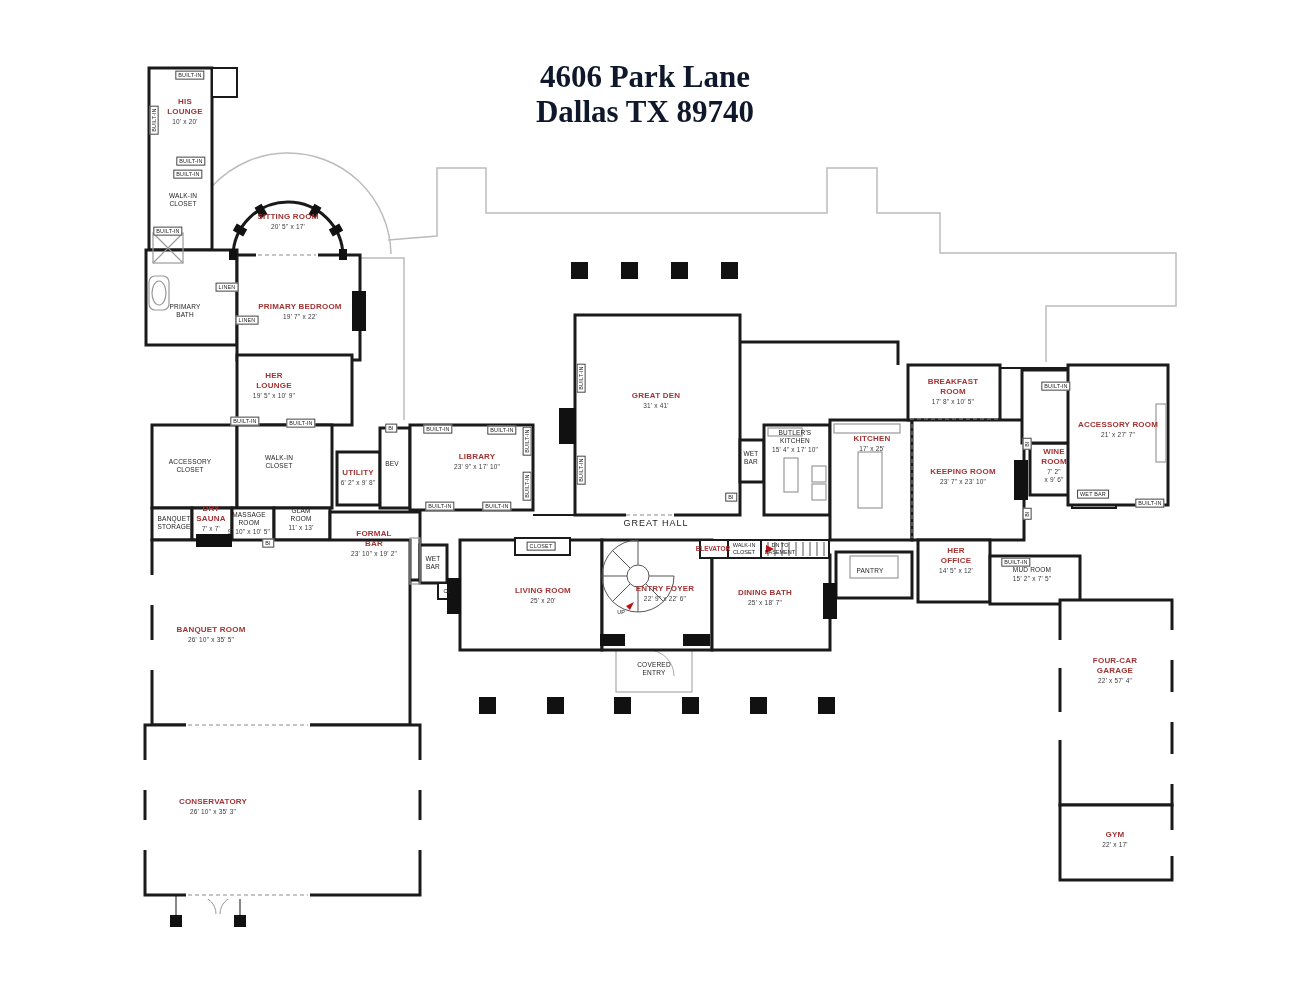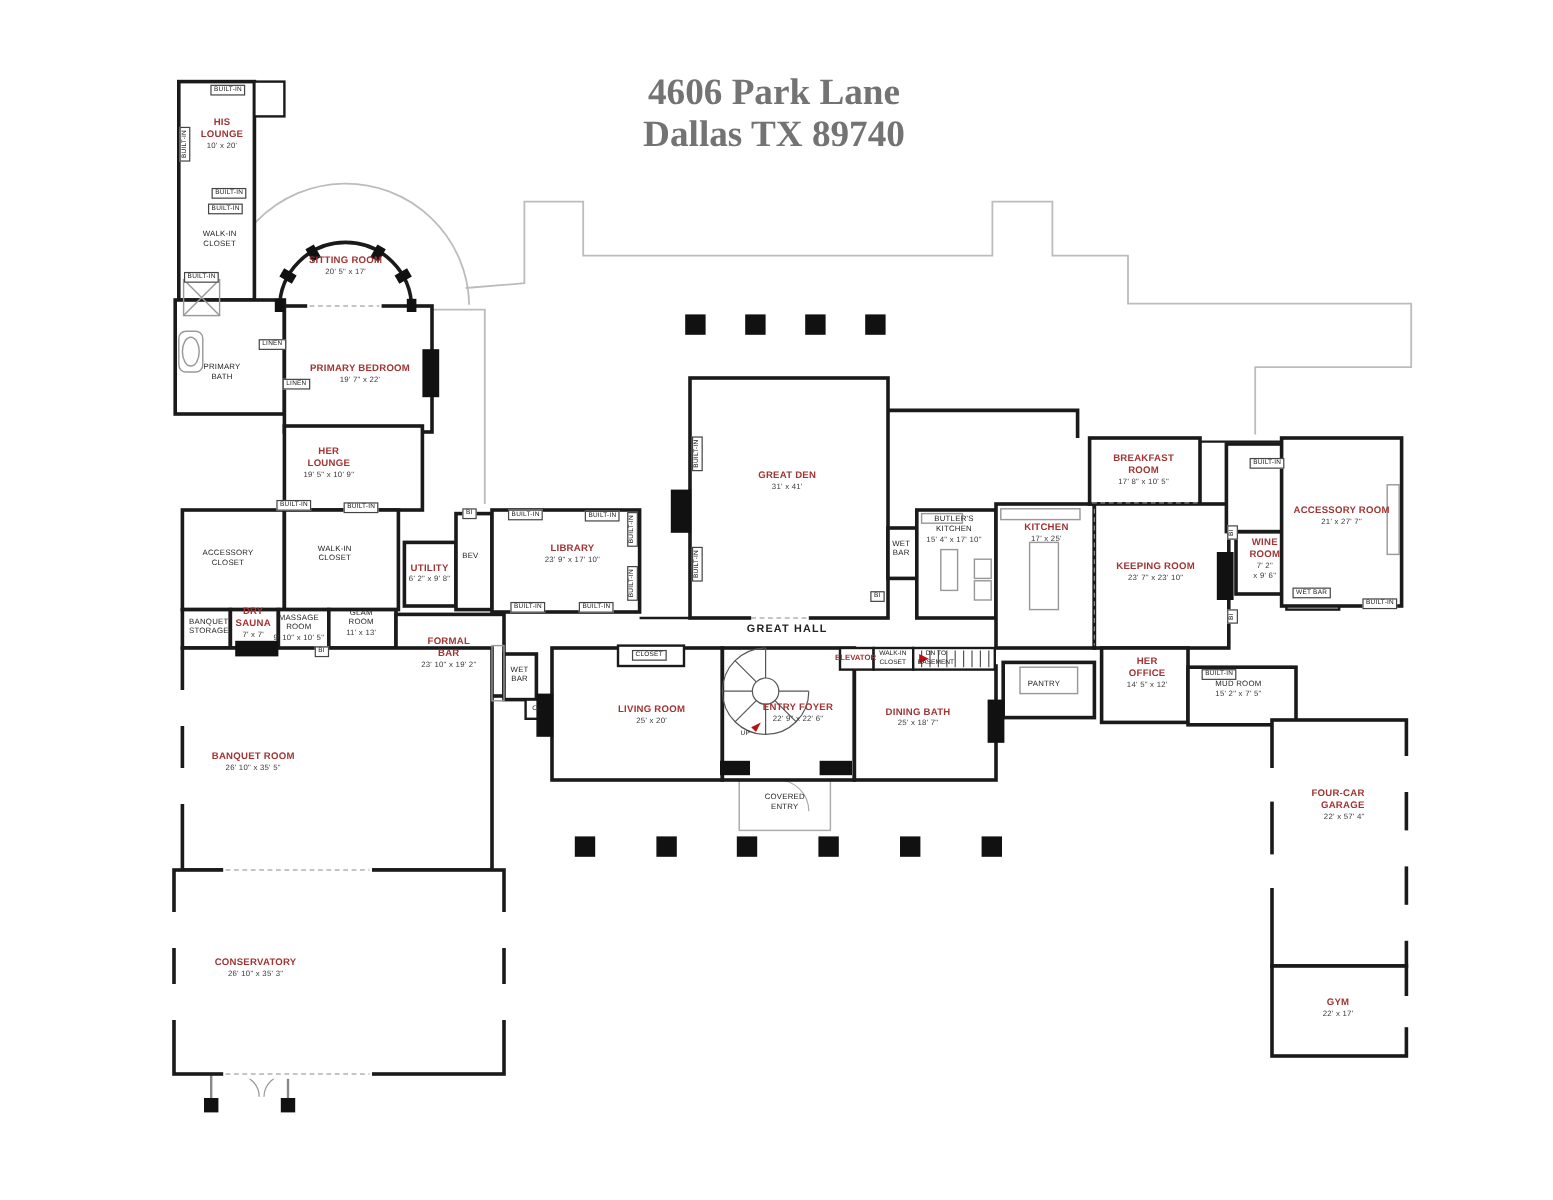--- a/index.html
+++ b/index.html
@@ -7,29 +7,29 @@
   #stage{position:relative;width:1294px;height:1000px;background:#fff;overflow:hidden;
          font-family:"Liberation Sans",sans-serif;}
   #plan-svg{position:absolute;left:0;top:0;}
   #labels{position:absolute;left:0;top:0;width:100%;height:100%;}
   .lbl{position:absolute;transform:translate(-50%,-50%);text-align:center;
        white-space:pre-line;line-height:1.25;pointer-events:none;}
   .lbl .nm{font-size:8px;}
   .room .nm{color:var(--red);font-weight:bold;letter-spacing:.2px;}
   .room-sm .nm{color:var(--red);font-weight:bold;font-size:6.5px;}
   .blk .nm{color:#222;font-weight:normal;font-size:6.5px;letter-spacing:.2px;}
-  .blk-lg .nm{color:#222;font-weight:bold;font-size:9px;letter-spacing:1px;text-align:right;}
+  .blk-lg .nm{color:#222;font-weight:normal;font-size:9px;letter-spacing:1px;text-align:right;}
   .tiny .nm{color:#222;font-weight:normal;font-size:5.5px;}
   .dims{color:#3a3a3a;font-size:6.5px;font-weight:normal;margin-top:1px;letter-spacing:.2px;}
   .boxed{border:1px solid #444;background:#fff;padding:0 2px;}
   .boxed .nm{font-size:5.4px;color:#222;font-weight:normal;letter-spacing:.2px;}
   .vert{transform:translate(-50%,-50%) rotate(-90deg);}
   #title{position:absolute;left:645px;top:60px;transform:translateX(-50%);
          text-align:center;font-family:"Liberation Serif",serif;font-weight:bold;
-         font-size:31px;line-height:1.12;color:#737373;white-space:nowrap;}
+         font-size:31px;line-height:1.12;color:#0f172a;white-space:nowrap;}
   #level{position:absolute;left:645px;top:803px;transform:translateX(-50%);
          font-family:"Liberation Serif",serif;font-size:34px;color:#181818;
          letter-spacing:1px;white-space:nowrap;}
 </style>
 </head>
 <body>
 
 <div id="stage">
 
   <svg id="plan-svg" width="1294" height="1000" viewBox="0 0 1294 1000">
@@ -197,21 +197,21 @@
       <div class="lbl room" style="left: 872px; top: 444px;"><div class="nm">KITCHEN</div><div class="dims">17' x 25'</div></div>
       <div class="lbl room" style="left: 953px; top: 392px;"><div class="nm">BREAKFAST
 ROOM</div><div class="dims">17' 8" x 10' 5"</div></div>
       <div class="lbl room" style="left: 963px; top: 477px;"><div class="nm">KEEPING ROOM</div><div class="dims">23' 7" x 23' 10"</div></div>
       <div class="lbl room" style="left: 1054px; top: 466px;"><div class="nm">WINE
 ROOM</div><div class="dims">7' 2"
 x 9' 6"</div></div>
       <div class="lbl room" style="left: 1118px; top: 430px;"><div class="nm">ACCESSORY ROOM</div><div class="dims">21' x 27' 7"</div></div>
       <div class="lbl room" style="left: 956px; top: 561px;"><div class="nm">HER
 OFFICE</div><div class="dims">14' 5" x 12'</div></div>
-      <div class="lbl room" style="left: 1115px; top: 671px; text-align: right;"><div class="nm">FOUR-CAR
+      <div class="lbl room" style="left: 1115px; top: 671px;"><div class="nm">FOUR-CAR
 GARAGE</div><div class="dims">22' x 57' 4"</div></div>
       <div class="lbl room" style="left: 1115px; top: 840px; text-align: center;"><div class="nm">GYM</div><div class="dims">22' x 17'</div></div>
       <div class="lbl room-sm" style="left: 713px; top: 549px;"><div class="nm">ELEVATOR</div></div>
       <div class="lbl blk" style="left: 185px; top: 311px;"><div class="nm">PRIMARY
 BATH</div></div>
       <div class="lbl blk" style="left: 183px; top: 200px;"><div class="nm">WALK-IN
 CLOSET</div></div>
       <div class="lbl blk" style="left: 190px; top: 466px;"><div class="nm">ACCESSORY
 CLOSET</div></div>
       <div class="lbl blk" style="left: 279px; top: 462px;"><div class="nm">WALK-IN

